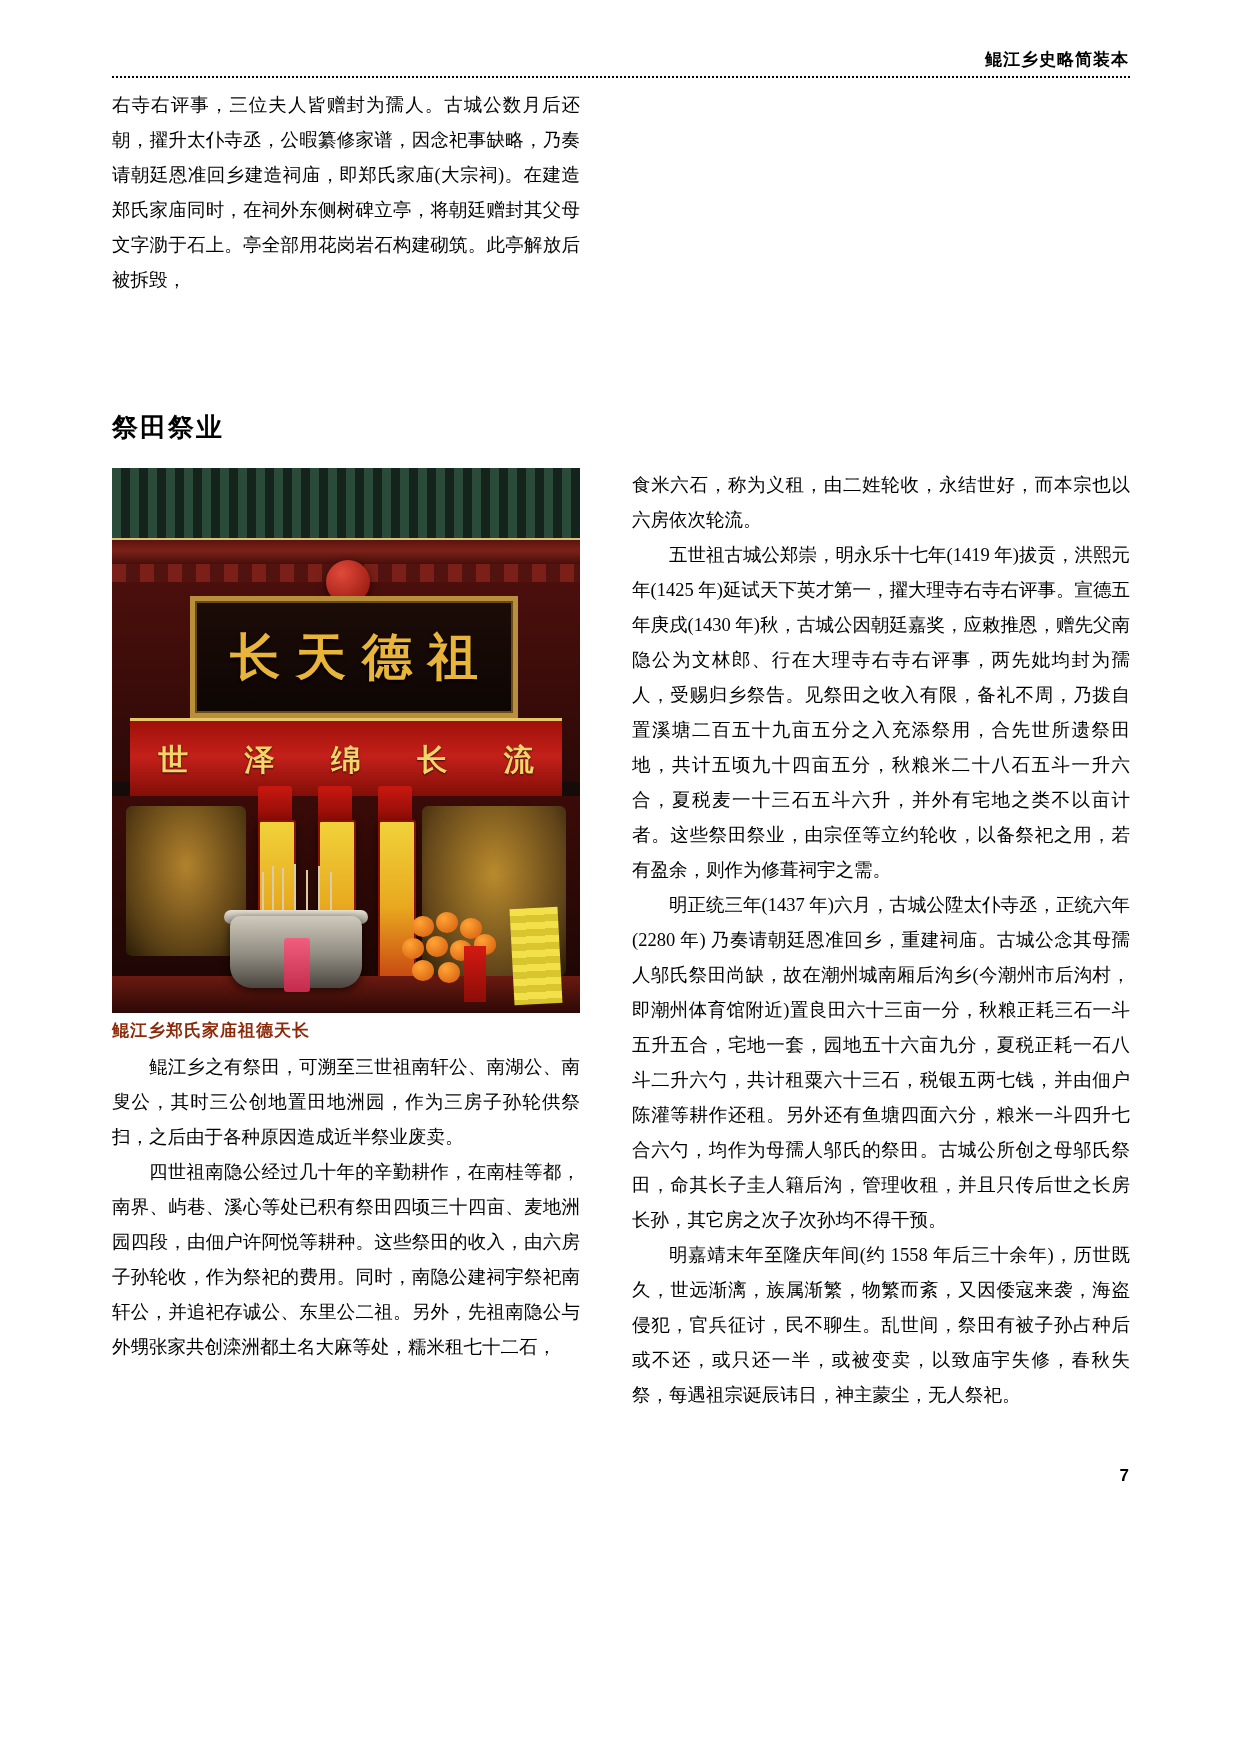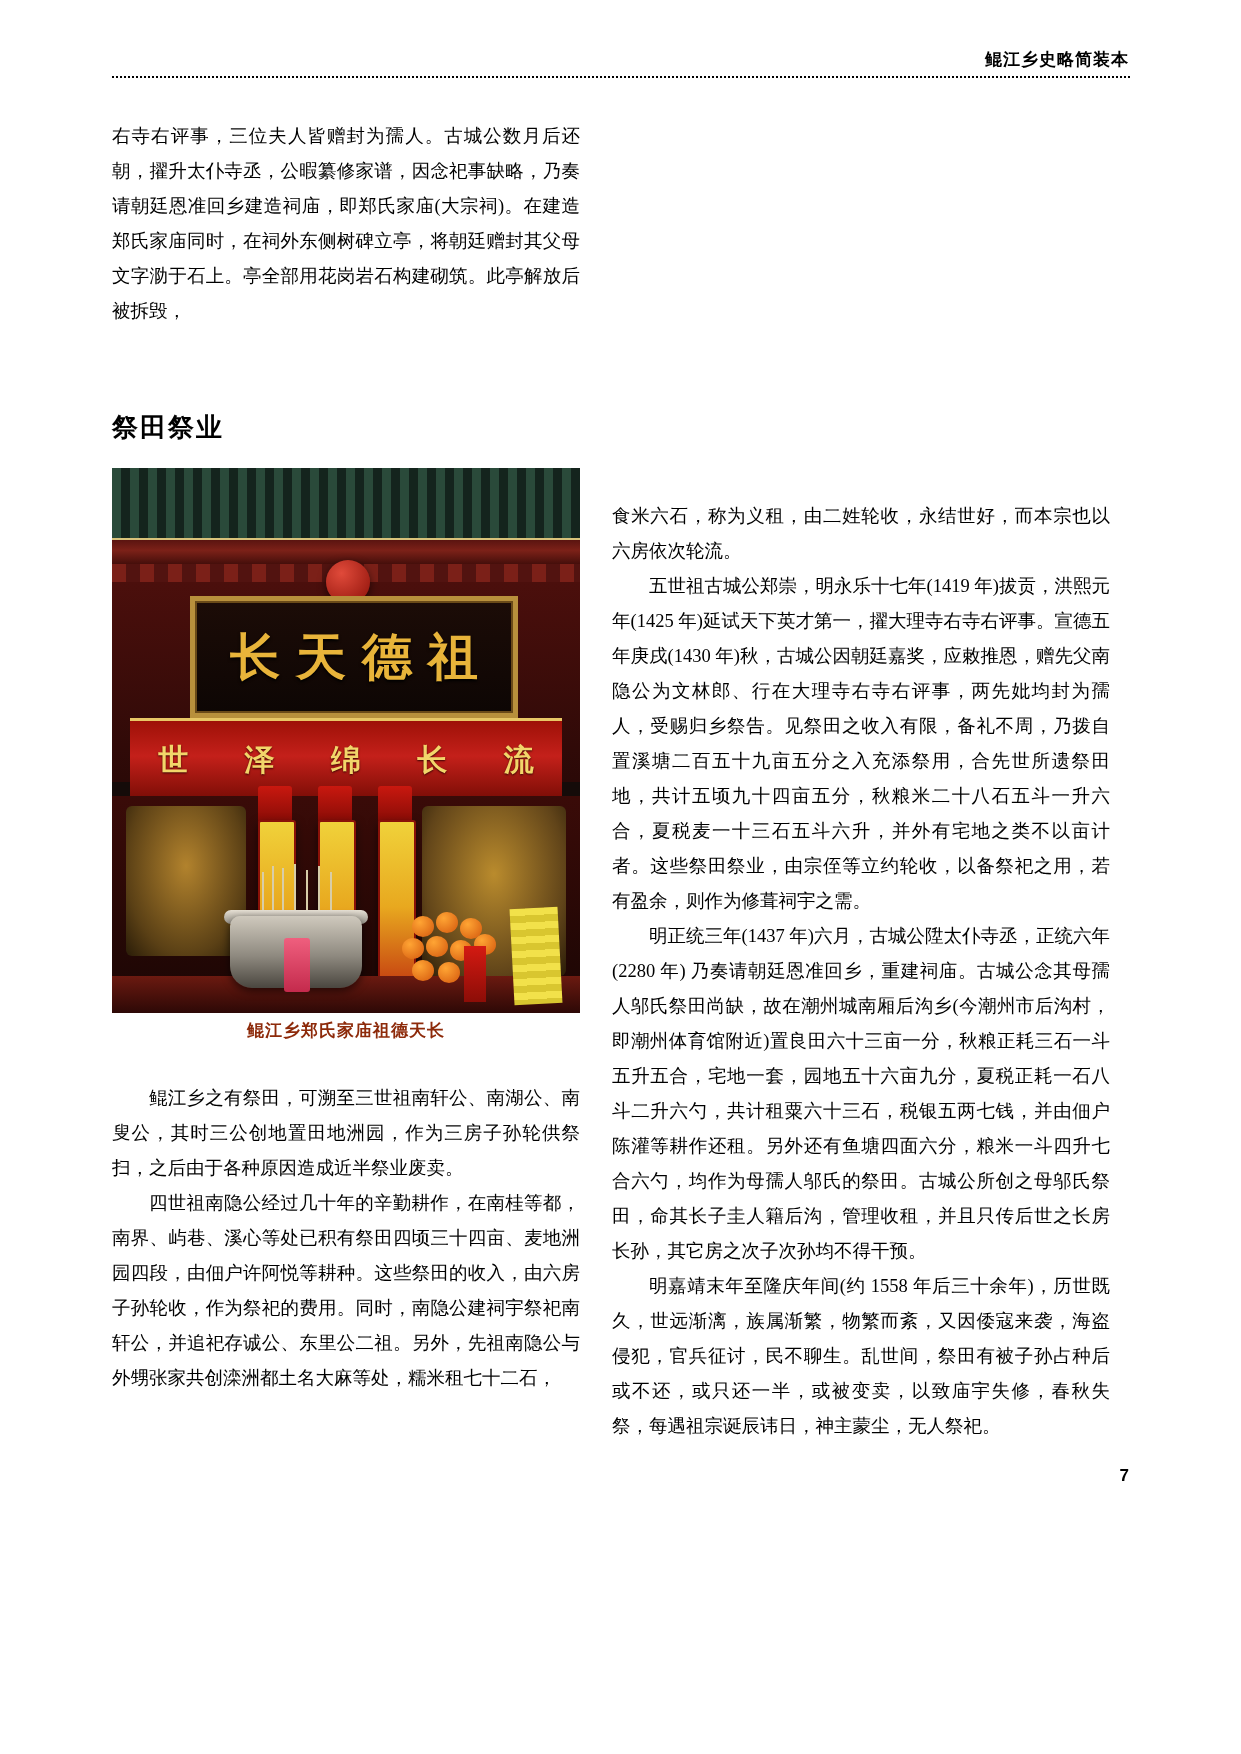--- a/index.html
+++ b/index.html
@@ -38,21 +38,20 @@
     width: 1018px;
     height: 3px;
     border-top: 2px dotted #000;
   }
   .col {
     position: absolute;
     font-size: 18.5px;
     line-height: 35px;
     text-align: justify;
     text-justify: inter-ideograph;
-    margin-top: 31px;
   }
   .col p {
     margin: 0;
   }
   .indent {
     text-indent: 2em;
   }
   
   #top-left-col {
     left: 112px;
@@ -86,35 +85,35 @@
     width: 468px;
   }
   .photo {
     width: 468px;
     height: 545px;
     position: relative;
     overflow: hidden;
     background: #120a08;
   }
   .caption {
-    text-align: center;
+    text-align: left;
     color: #8d2a0a;
     font-size: 17px;
     font-weight: bold;
     padding-top: 6px;
     letter-spacing: 1px;
     font-family: "Liberation Sans", sans-serif;
   }
   #bottom-left-col {
     left: 112px;
     top: 1050px;
     width: 468px;
   }
   #bottom-right-col {
-    left: 612px;
+    left: 632px;
     top: 468px;
     width: 498px;
   }
   .page-number {
     position: absolute;
     right: 112px;
     bottom: 58px;
     font-size: 17px;
     font-weight: bold;
     font-family: "Liberation Sans", sans-serif;

